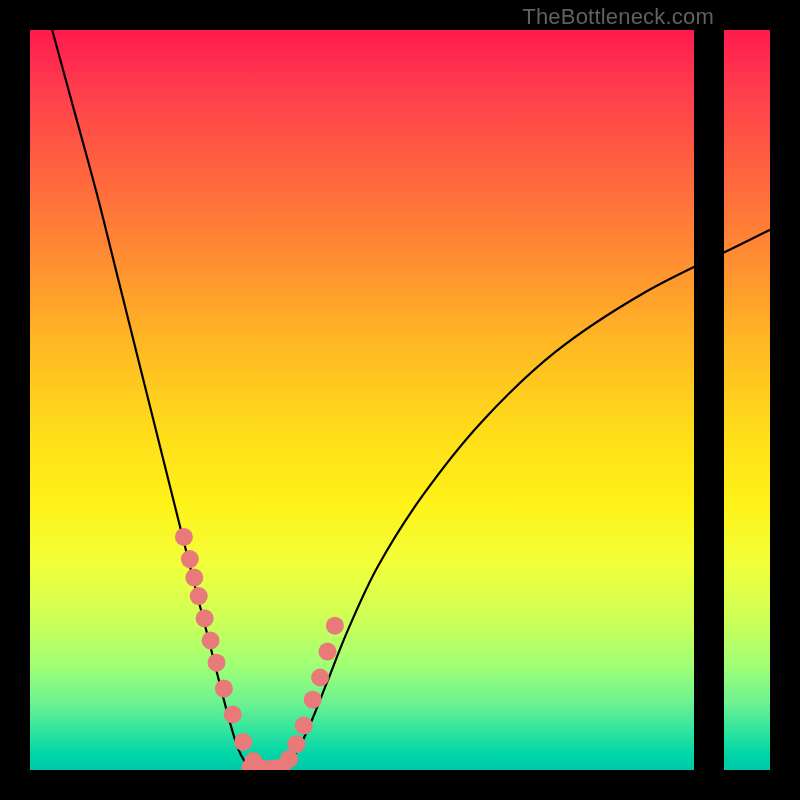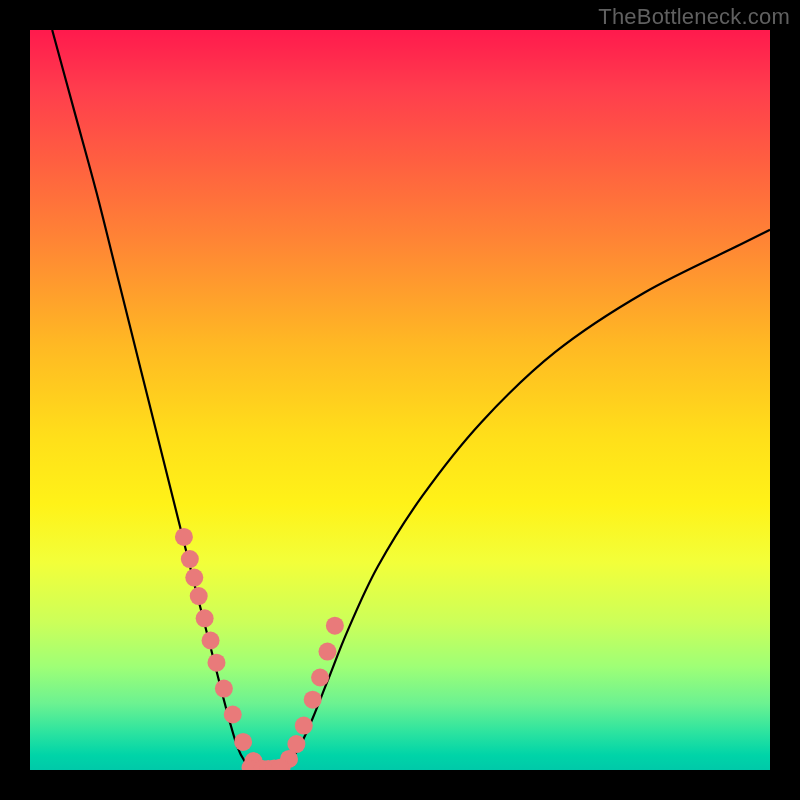--- a/index.html
+++ b/index.html
@@ -8,21 +8,21 @@
     width: 800px;
     height: 800px;
     overflow: hidden;
     background: #000;
     font-family: Arial, Helvetica, sans-serif;
   }
   .frame {
     position: absolute;
     left: 0;
     top: 0;
-    width: 800px;
+    width: 724px;
     height: 800px;
     background: #000;
   }
   .plot {
     position: absolute;
     left: 30px;
     top: 30px;
     width: 740px;
     height: 740px;
     background: linear-gradient(to bottom,

